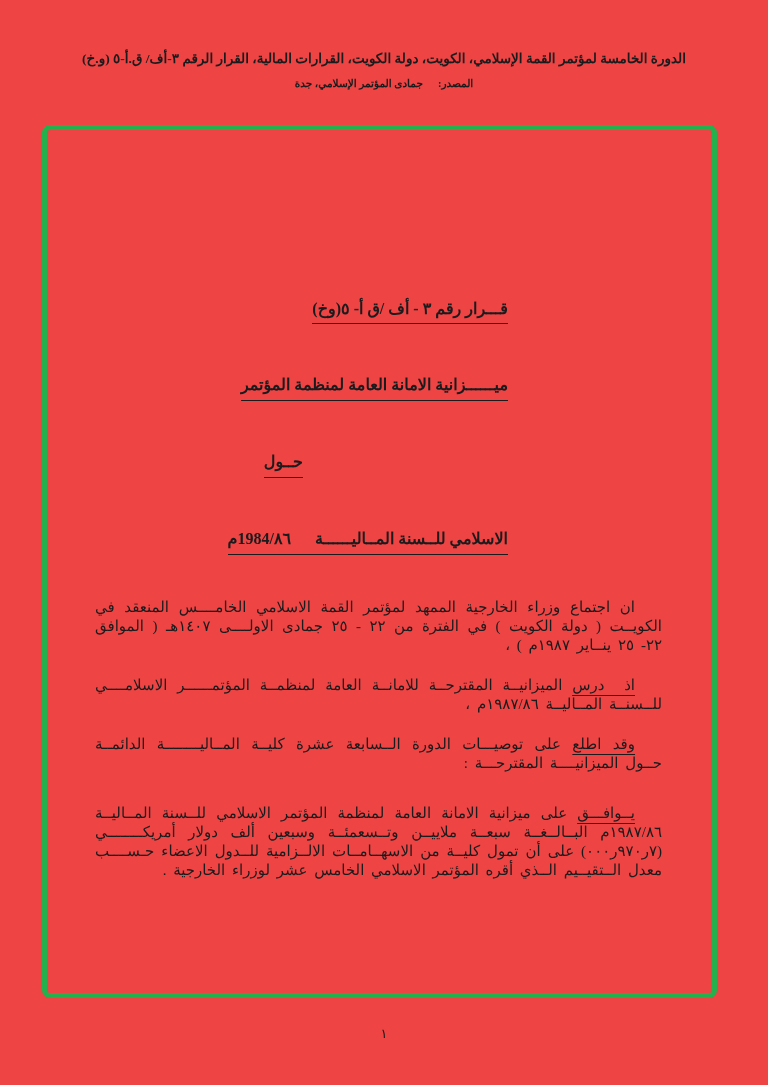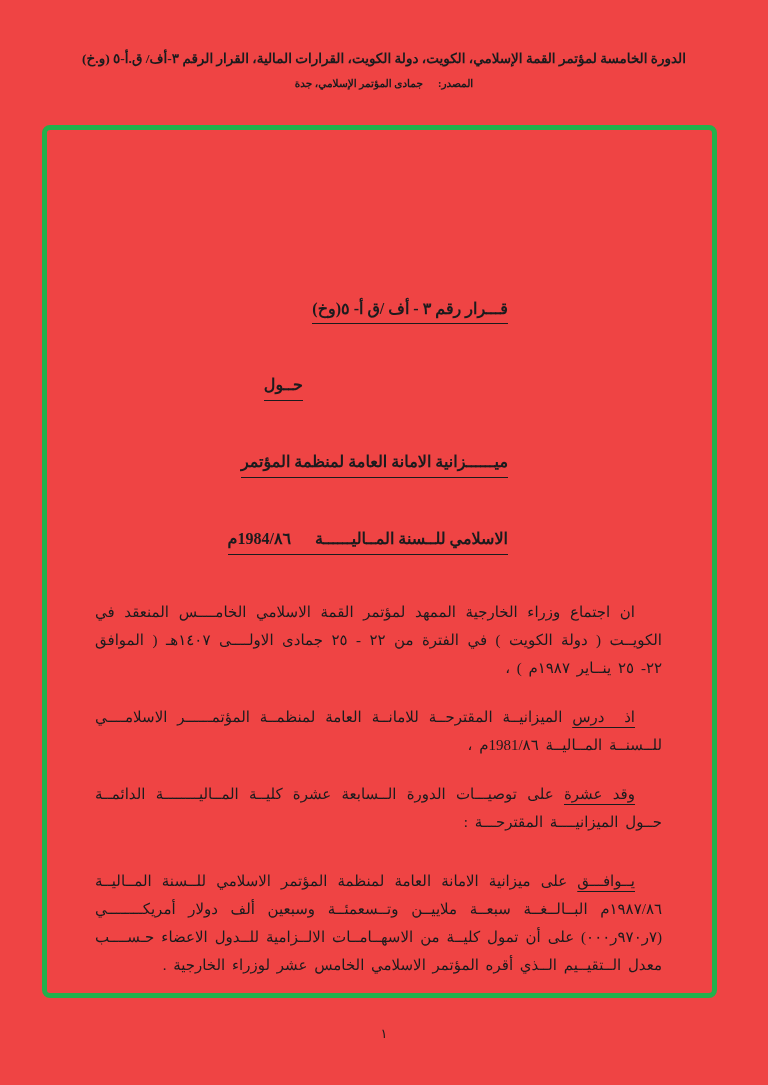--- a/index.html
+++ b/index.html
@@ -21,21 +21,21 @@
   
   .title-block{width:372px;margin:0 122px 22px 0;font-size:16px;font-weight:bold;}
   .t-line{text-align:right;margin-bottom:7px;white-space:pre-wrap;line-height:1.35;}
   .t-line .tspan{
     display:inline-block;border-bottom:1.6px solid #1b1b1d;padding-bottom:4px;
   }
   .t-line.t2 .tspan{margin-right:205px;}
   
   .body-text{font-size:15px;}
   .body-text p{
-    direction:rtl;text-align:justify;line-height:28px;margin:0 0 21px 0;
+    direction:rtl;text-align:justify;line-height:19px;margin:0 0 21px 0;
     text-indent:27px;word-spacing:3px;
   }
   .body-text p.gap-before{margin-top:31px;}
   .u{
     text-decoration:underline;
     text-underline-offset:5px;
     text-decoration-thickness:1.3px;
   }
   .u:empty,.intro:empty{display:none;}
   
@@ -52,45 +52,45 @@
       <span class="lbl">المصدر:</span><span>جمادى المؤتمر الإسلامي، جدة</span>
     </div>
   </div>
 
   <div class="frame" style="border-color: rgb(34, 177, 76);">
 
     <div class="title-block">
       <div class="t-line t1">
         <span class="tspan">قـــرار رقم ٣ - أف /ق أ- ٥(وخ)</span>
       </div>
+      <div class="t-line t3">
+        <span class="tspan">ميــــــزانية الامانة العامة لمنظمة المؤتمر</span>
+      </div>
       <div class="t-line t2">
         <span class="tspan">حــول</span>
-      </div>
-      <div class="t-line t3">
-        <span class="tspan">ميــــــزانية الامانة العامة لمنظمة المؤتمر</span>
       </div>
       <div class="t-line t4">
         <span class="tspan">الاسلامي للــسنة المــاليــــــة      1984/٨٦م</span>
       </div>
     </div>
 
     <div class="body-text">
       <p>
         
         
         <span>ان اجتماع وزراء الخارجية الممهد لمؤتمر القمة الاسلامي الخامــــس المنعقد في الكويــت ( دولة الكويت ) في الفترة من ٢٢ - ٢٥ جمادى الاولــــى ١٤٠٧هـ ( الموافق ٢٢- ٢٥ ينــاير ١٩٨٧م ) ،</span>
       </p>
       <p>
         
         <span class="u">اذ&nbsp;&nbsp;درس</span>
-        <span>الميزانيــة المقترحــة للامانــة العامة لمنظمــة المؤتمــــــر الاسلامــــي للــسنــة المــاليــة 1981/٨٦م ،</span>
+        <span>الميزانيــة المقترحــة للامانــة العامة لمنظمــة المؤتمــــــر الاسلامــــي للــسنــة المــاليــة ١٩٨٧/٨٦م ،</span>
       </p>
       <p>
         
-        <span class="u">وقد عشرة</span>
+        <span class="u">وقد اطلع</span>
         <span>على توصيـــات الدورة الــسابعة عشرة كليــة المــاليــــــــة الدائمــة حــول الميزانيــــة المقترحـــة :</span>
       </p>
       <p class="gap-before">
         
         <span class="u">يــوافـــق</span>
         <span>على ميزانية الامانة العامة لمنظمة المؤتمر الاسلامي للــسنة المــاليــة ١٩٨٧/٨٦م البــالــغــة سبعــة ملاييــن وتــسعمئــة وسبعين ألف دولار أمريكــــــــي (٧ر٩٧٠ر٠٠٠) على أن تمول كليــة من الاسهــامــات الالــزامية للــدول الاعضاء حـســــب معدل الــتقيــيم الــذي أقره المؤتمر الاسلامي الخامس عشر لوزراء الخارجية .</span>
       </p>
     </div>
 
   </div>

